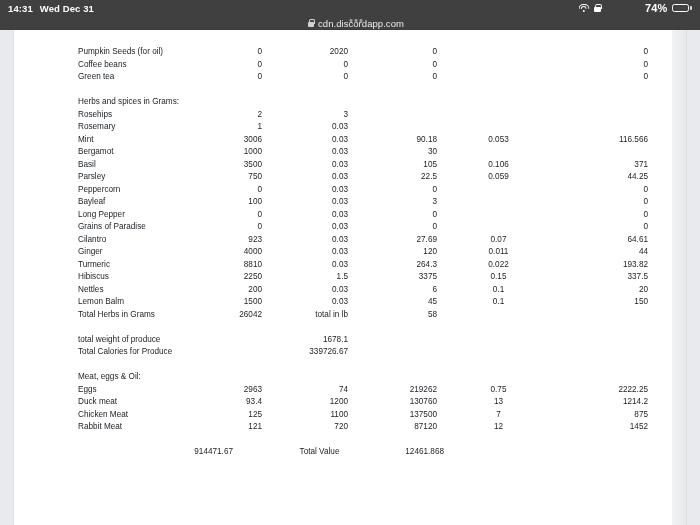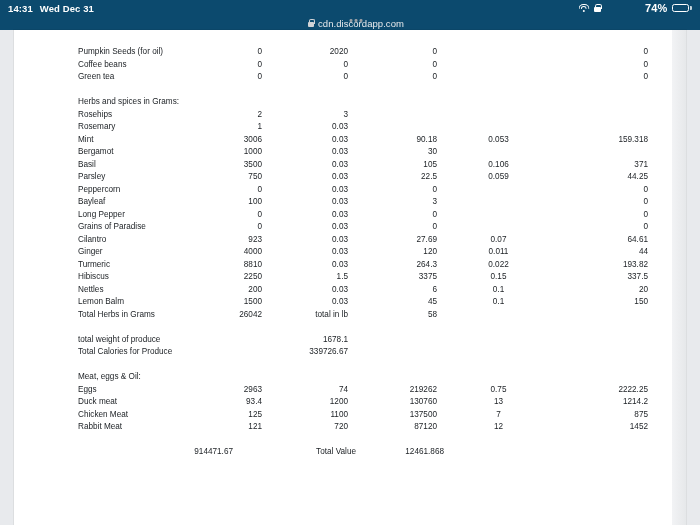--- a/index.html
+++ b/index.html
@@ -6,21 +6,21 @@
   html, body {
     width:700px; height:525px;
     font-family:"Liberation Sans", sans-serif;
     background:#eceff1;
     overflow:hidden;
   }
 
   
   .chrome {
     position:absolute; left:0; top:0; width:700px; height:30px;
-    background:#0c4a6e; color:#ffffff;
+    background:#404040; color:#ffffff;
   }
   .statusbar {
     position:absolute; left:0; top:0; width:700px; height:16px;
     display:flex; align-items:center; padding:0 8px;
     font-size:9.5px; font-weight:bold; letter-spacing:.1px;
   }
   .sb-left { display:flex; align-items:center; gap:7px; }
   .sb-right { margin-left:auto; display:flex; align-items:center; gap:5px; }
   .sb-time { font-size:9.5px; font-weight:bold; }
   .sb-date { font-size:9.5px; font-weight:bold; }
@@ -116,21 +116,21 @@
     white-space:nowrap;
   }
   .row.spacer { height:12.5px; }
   .c-label { width:204px; padding-left:64px; text-align:left; }
   .c1 { width:44px;  text-align:right; }
   .c2 { width:86px;  text-align:right; }
   .c3 { width:89px;  text-align:right; }
   .c4 { width:123px; text-align:center; }
   .c5 { width:88px;  text-align:right; }
   .c-pad { flex:1; }
-  .c4.left-lbl { text-align:right; padding-left:50px; }
+  .c4.left-lbl { text-align:center; padding-left:50px; }
 </style>
 </head>
 <body>
 
 <div class="chrome">
 
   <div class="statusbar">
     <div class="sb-left">
       <span class="sb-time">14:31</span>
       <span class="sb-date">Wed Dec 31</span>
@@ -219,21 +219,21 @@
           <div class="c4"></div>
           <div class="c5"></div>
           <div class="c-pad"></div>
         </div>
         <div class="row">
           <div class="c-label">Mint</div>
           <div class="c1">3006</div>
           <div class="c2">0.03</div>
           <div class="c3">90.18</div>
           <div class="c4">0.053</div>
-          <div class="c5">159.318</div>
+          <div class="c5">116.566</div>
           <div class="c-pad"></div>
         </div>
         <div class="row">
           <div class="c-label">Bergamot</div>
           <div class="c1">1000</div>
           <div class="c2">0.03</div>
           <div class="c3">30</div>
           <div class="c4"></div>
           <div class="c5"></div>
           <div class="c-pad"></div>

